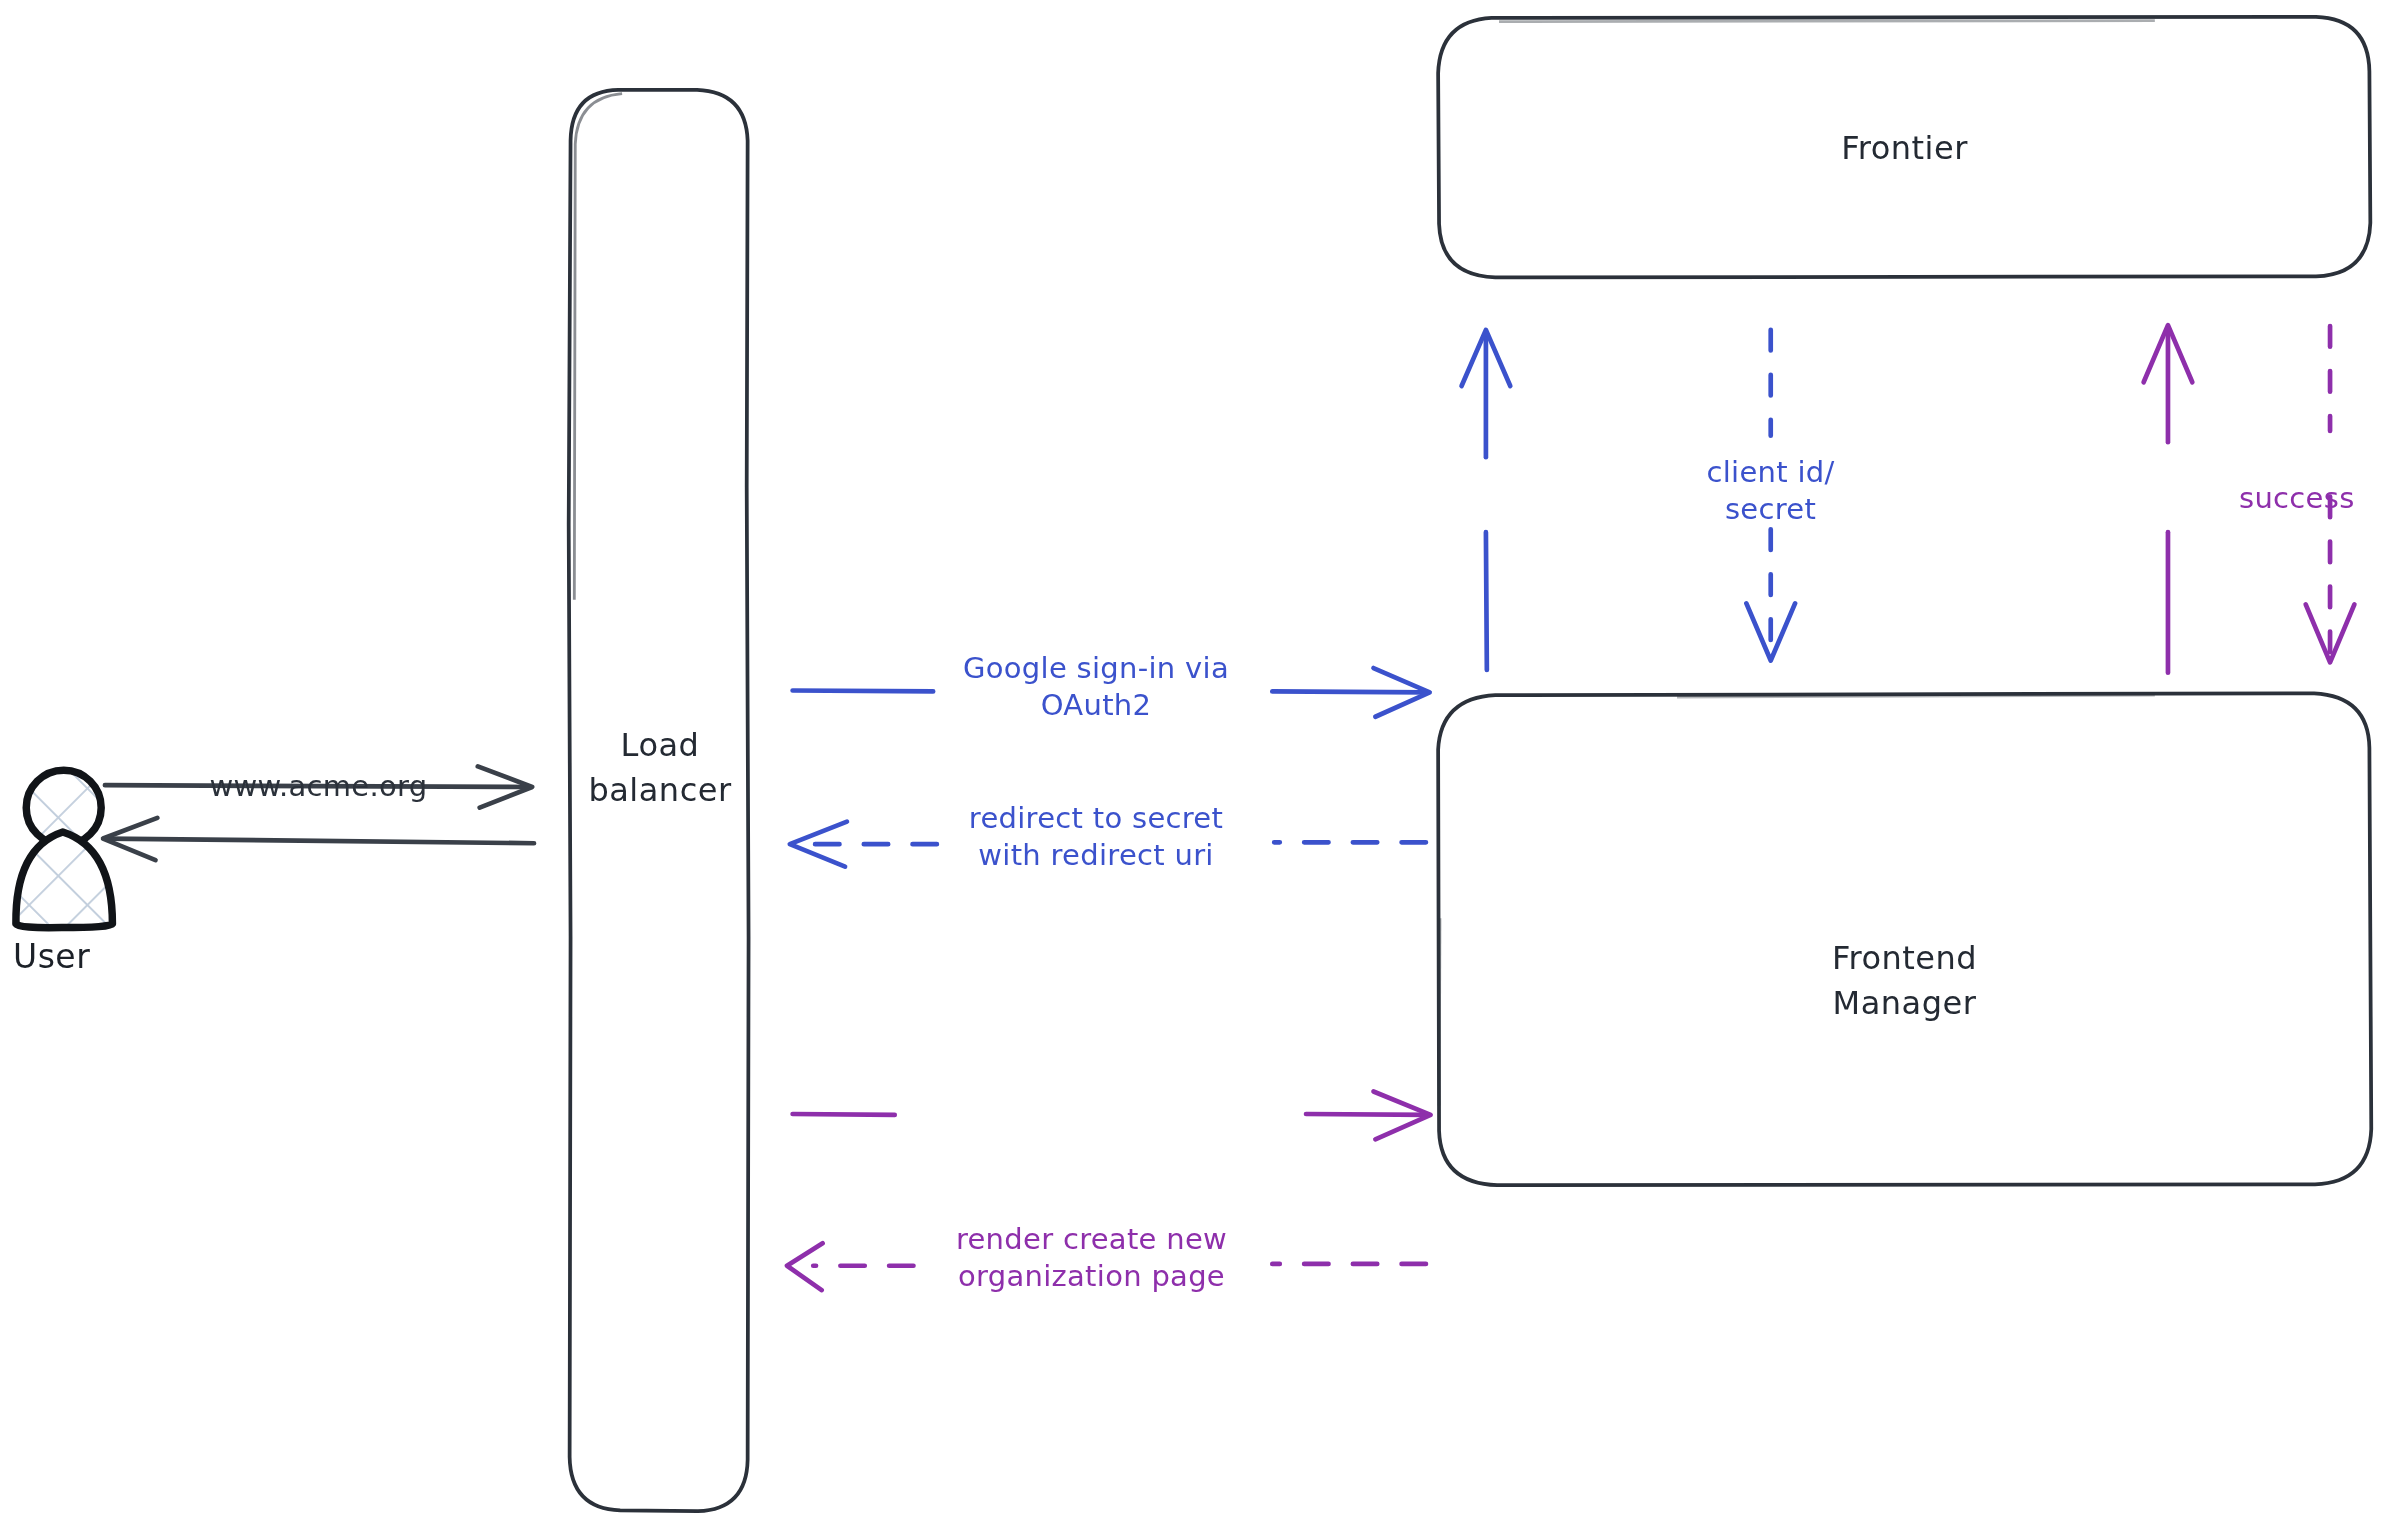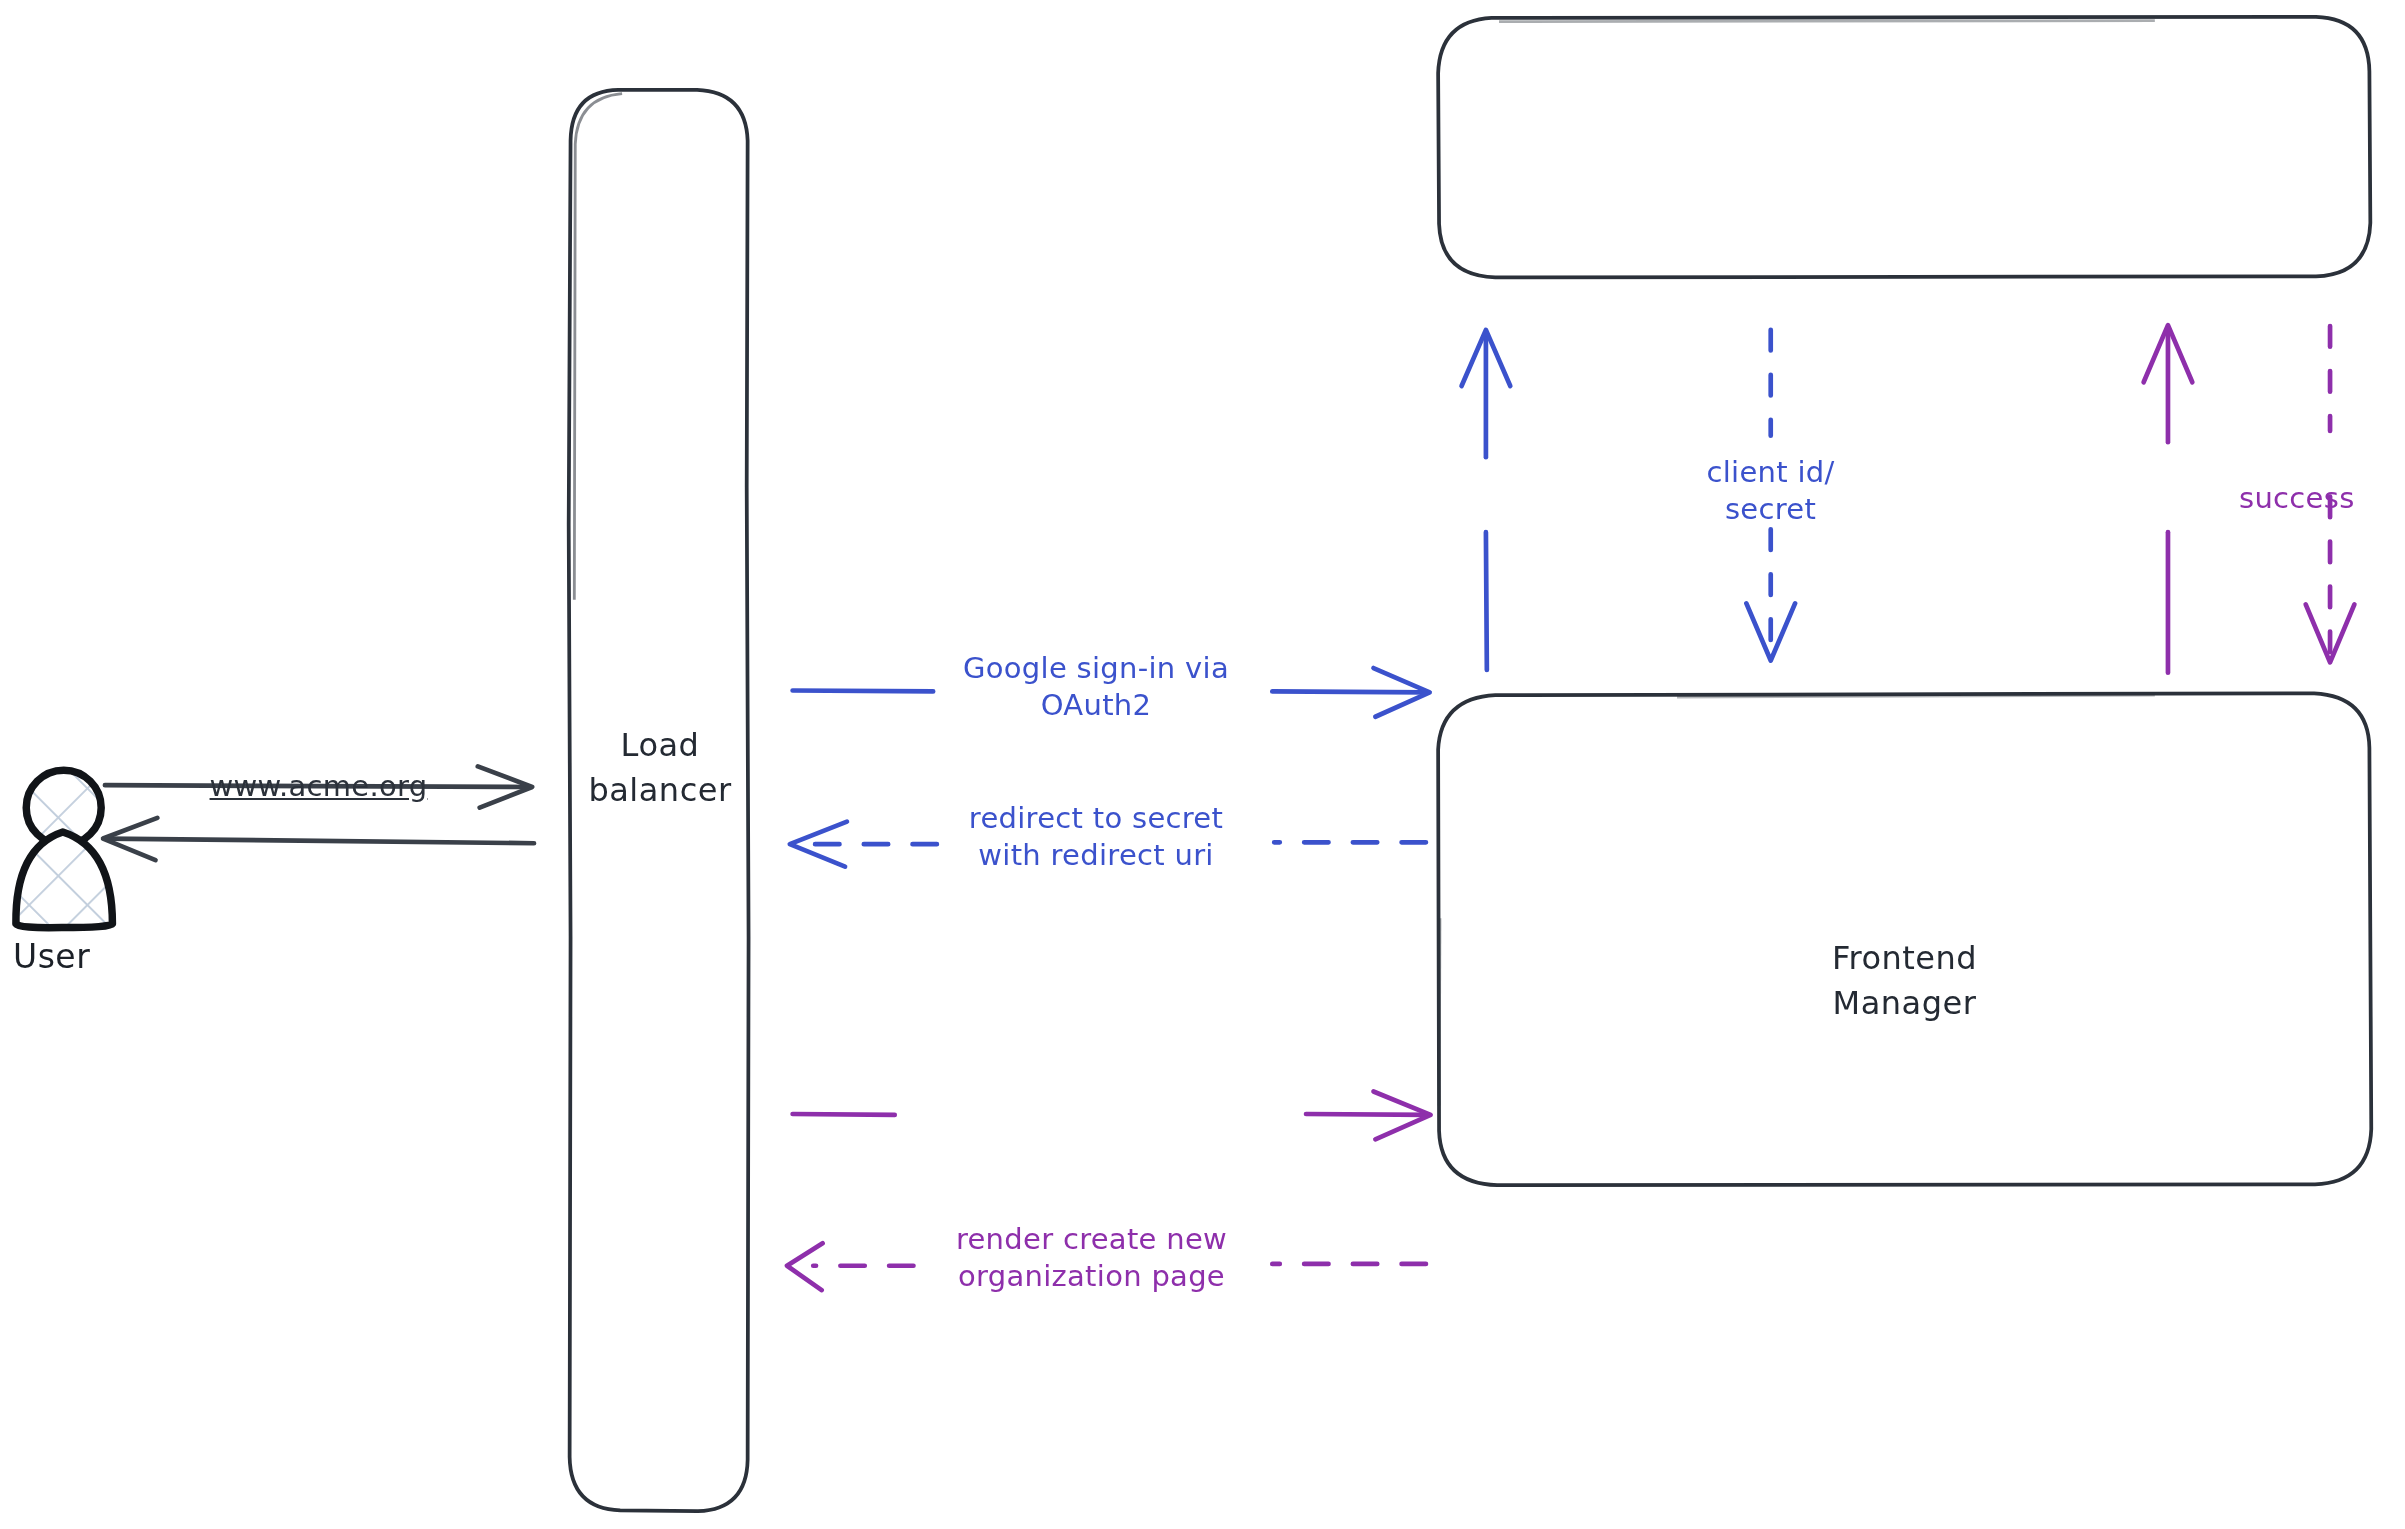--- a/index.html
+++ b/index.html
@@ -36,21 +36,21 @@
     position: absolute;
     font-family: "DejaVu Sans", sans-serif;
     font-size: 29px;
     line-height: 37px;
     text-align: center;
     white-space: pre-line;
     letter-spacing: 0.3px;
   }
   .edge-label.blue { color: #3b52cc; }
   .edge-label.purple { color: #8e2fab; }
-  .edge-label.dark  { color: #2b313a; text-decoration: underline; }
+  .edge-label.dark  { color: #2b313a; }
   .actor-caption {
     position: absolute;
     color: #1c2128;
     font-family: "DejaVu Sans", sans-serif;
     font-size: 33px;
     letter-spacing: 0.5px;
   }
 </style>
 </head>
 <body>
@@ -148,20 +148,21 @@
     <g>
       <path d="M 2487 348 L 2487 460" fill="none" stroke="#8e2fab" stroke-width="5" stroke-linecap="round" stroke-dasharray="22 26"></path>
       <path d="M 2487 530 L 2487 700" fill="none" stroke="#8e2fab" stroke-width="5" stroke-linecap="round" stroke-dasharray="22 26"></path>
       <path d="M 2461 645 L 2487 707 L 2513 645" fill="none" stroke="#8e2fab" stroke-width="5" stroke-linecap="round" stroke-linejoin="round"></path>
     </g>
   </svg>
 
   <div class="node-label" style="left:570px; top:723px; width:180px;">Load
 balancer</div>
 
+  <div class="node-label" style="left:1439px; top:126px; width:931px;">Frontier</div>
 
   <div class="node-label" style="left:1439px; top:936px; width:931px;">Frontend
 Manager</div>
 
   <div class="actor-caption" style="left:13px; top:937px;">User</div>
 
   <div class="edge-label dark" style="left:159px; top:768px; width:319px;">www.acme.org</div>
 
   <div class="edge-label blue" style="left:918px; top:650px; width:356px;">Google sign-in via
 OAuth2</div>

